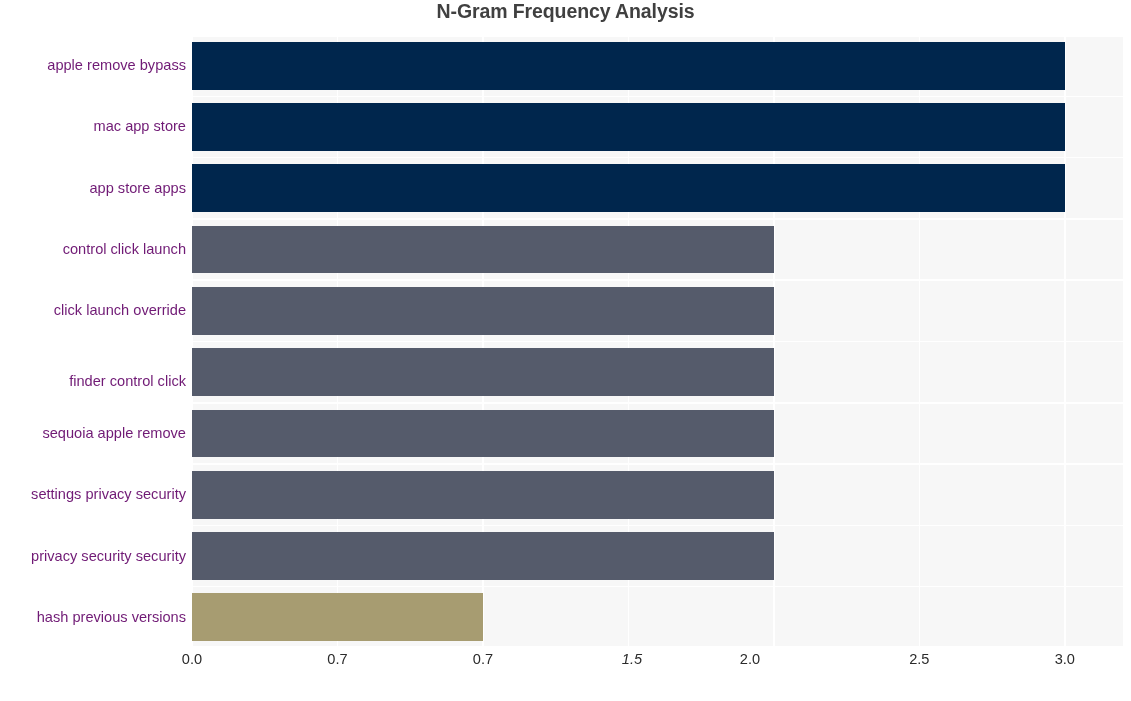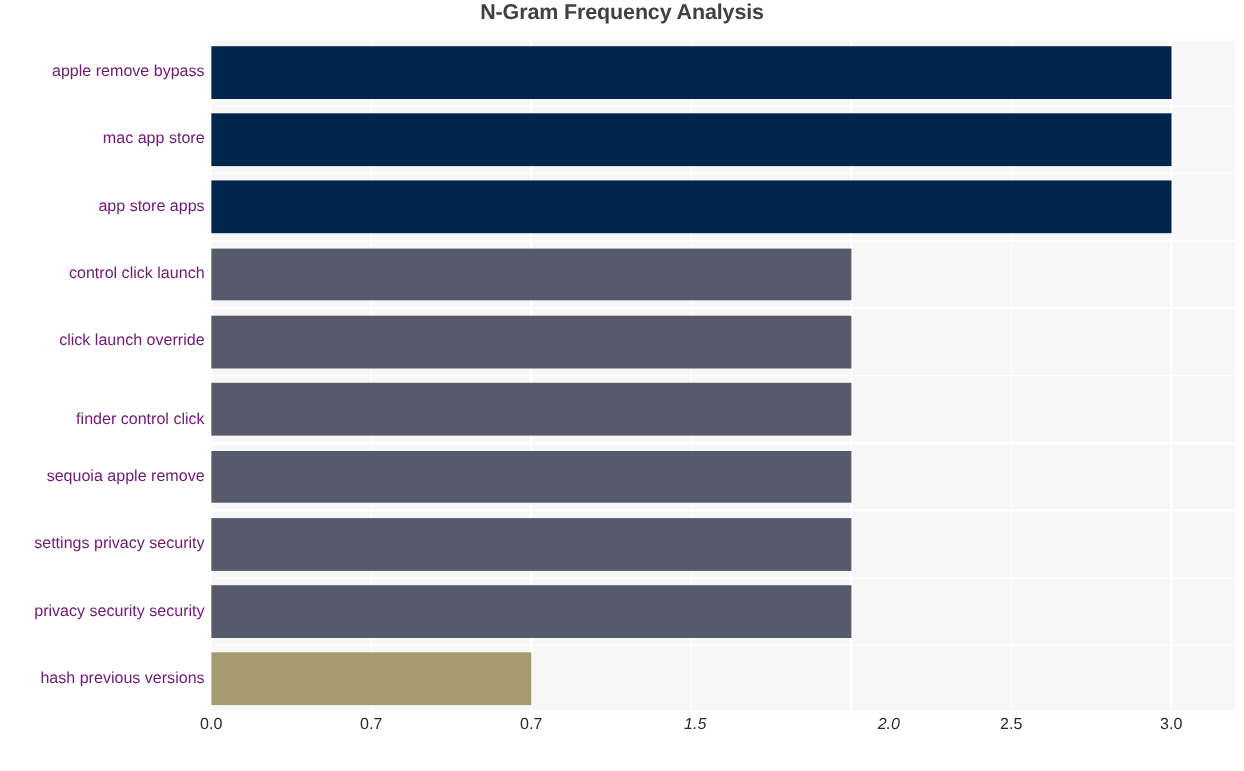--- a/index.html
+++ b/index.html
@@ -156,19 +156,19 @@
       <div class="y-label" style="top: 452.25px;">settings privacy security</div>
       <div class="y-label" style="top: 513.55px; text-align: right;">privacy security security</div>
       <div class="y-label" style="top: 574.85px;">hash previous versions</div>
     </div>
 
   <div id="x-ticks">
       <div class="x-tick" style="left: 0px;">0.0</div>
       <div class="x-tick" style="left: 145.469px;">0.7</div>
       <div class="x-tick" style="left: 290.938px;">0.7</div>
       <div class="x-tick" style="left: 440px; font-style: italic;">1.5</div>
-      <div class="x-tick" style="left: 616px; font-style: italic;">2.0</div>
+      <div class="x-tick" style="left: 558px;">2.0</div>
       <div class="x-tick" style="left: 727.344px;">2.5</div>
       <div class="x-tick" style="left: 872.812px;">3.0</div>
     </div>
 
 
 </div>
 
 </body></html>

